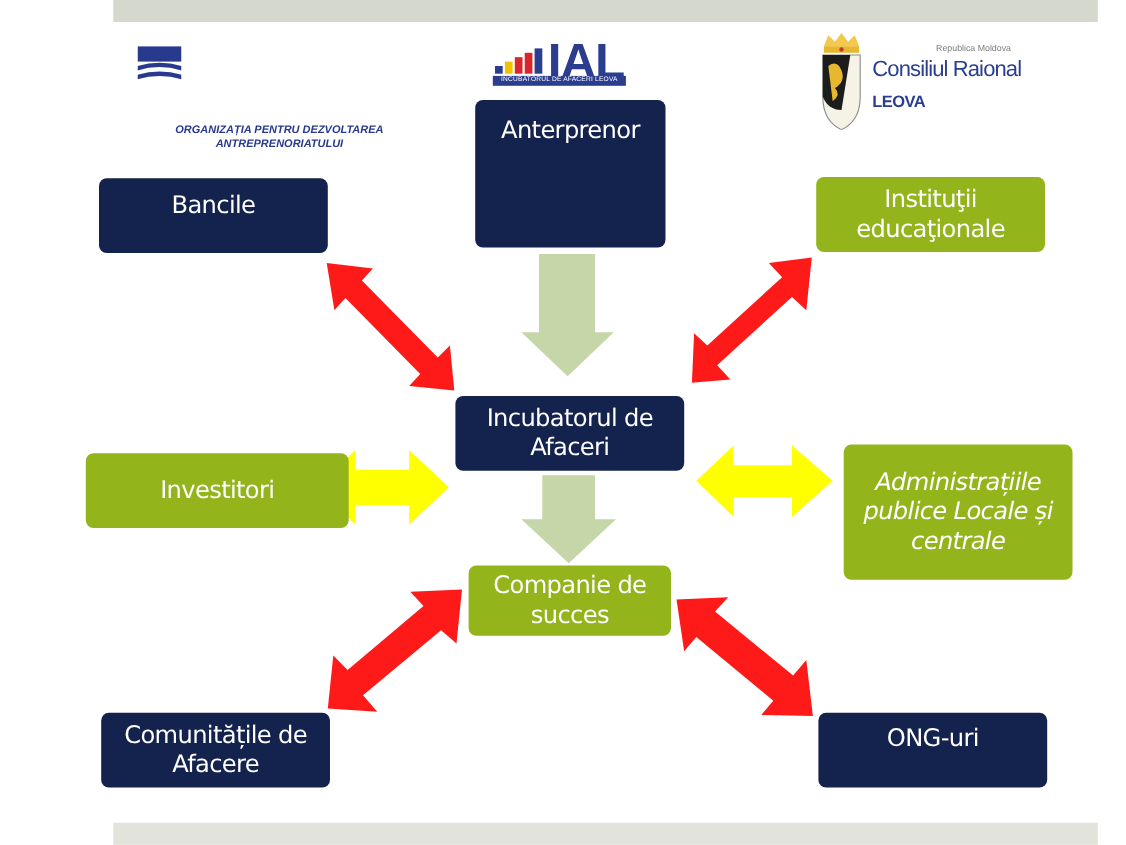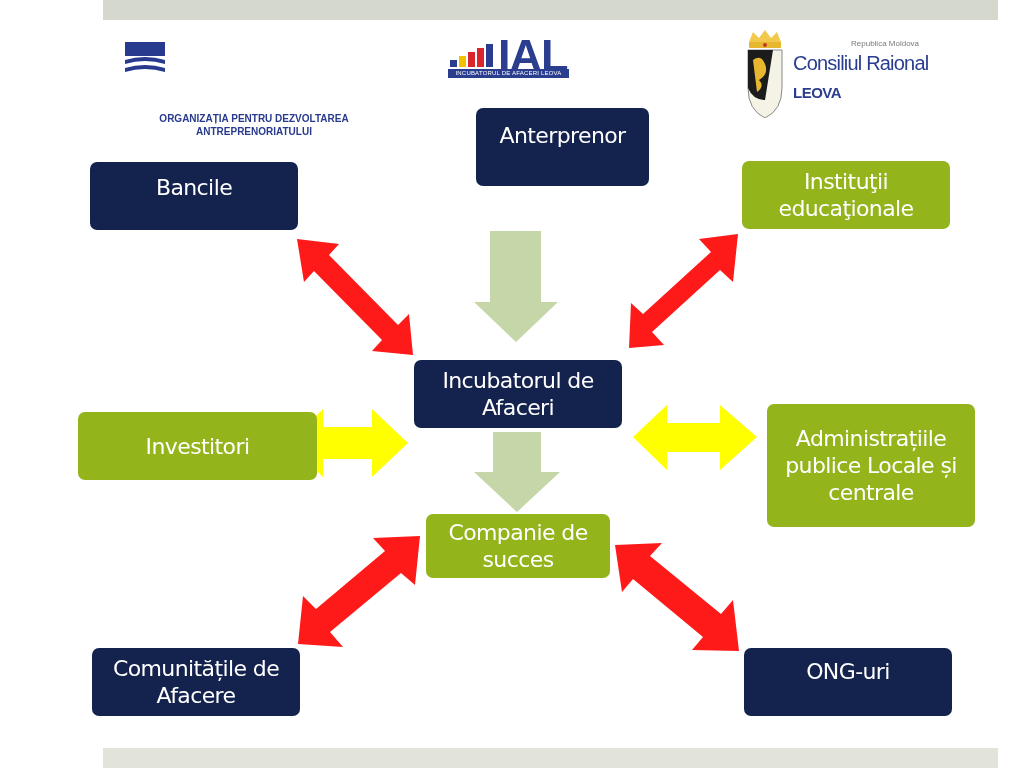--- a/index.html
+++ b/index.html
@@ -13,21 +13,21 @@
   .navy { background:#14224e; }
   .green { background:#93b41b; }
   .box.top-align { align-items:flex-start; padding-top:14px; }
   svg.arrows { position:absolute; left:0; top:0; }
   
   .oda { position:absolute; left:125px; top:40px; width:240px; height:105px; }
   .oda-mark { position:absolute; left:0; top:2px; width:40px; height:36px; }
   .oda-letters { position:absolute; left:48px; top:-8px; font-family:"Liberation Sans", sans-serif; font-weight:bold;
                  font-size:66px; color:#283a8e; letter-spacing:-1px; line-height:76px; }
   .oda-sub { position:absolute; left:18px; top:72px; width:222px; font-family:"Liberation Sans", sans-serif; font-weight:bold;
-             font-size:10px; color:#283a8e; text-align:center; line-height:13px; }
+             font-size:10px; color:#283a8e; text-align:center; line-height:13px;font-style:italic; }
   .ial { position:absolute; left:448px; top:40px; width:122px; height:42px; }
   .ial-bars { position:absolute; left:0; top:0; width:50px; height:28px; }
   .ial-letters { position:absolute; left:50px; top:-10px; font-family:"Liberation Sans", sans-serif; font-weight:bold; font-size:45px; color:#2a3d8f; letter-spacing:-1px; }
   .ial-strip { position:absolute; left:0; top:29px; width:121px; height:9px; background:#2a3d8f; color:#ffffff;
                font-family:"Liberation Sans", sans-serif; font-size:6px; line-height:9px; text-align:center; letter-spacing:0.2px; }
   .cr { position:absolute; left:745px; top:30px; width:180px; height:90px; }
   .cr-crest { position:absolute; left:0; top:0; width:40px; height:88px; }
   .cr-rep { position:absolute; left:106px; top:9px; font-family:Liberation Sans, sans-serif; font-size:8px; color:#7a7a7a; }
   .cr-title { position:absolute; left:48px; top:22px; font-family:"Liberation Sans", sans-serif; font-size:20px; color:#2a3d8f; letter-spacing:-0.8px; white-space:nowrap; }
   .cr-leova { position:absolute; left:48px; top:54px; font-family:"Liberation Sans", sans-serif; font-weight:bold; font-size:15px; color:#2a3d8f; letter-spacing:-0.5px; }
@@ -95,41 +95,41 @@
   </g>
   <g>
     <polygon fill="#ff1a1a" points="
       615,545 662,543 650,556 721,614 733,600 739,651 692,650 703,637 633,579 622,592"></polygon>
   </g>
 
   <polygon fill="#ffff00" points="289,443 323,409 323,427 372,427 372,409 408,443 372,477 372,459 323,459 323,477"></polygon>
   <polygon fill="#ffff00" points="633,437 667,405 667,423 720,423 720,405 757,437 720,470 720,452 667,452 667,470"></polygon>
 </svg>
 
-<div class="box navy top-align" style="left:432px; top:108px; width:173px; height:78px;margin-left:44px;">
+<div class="box navy top-align" style="left:432px; top:91px; width:173px; height:134px;">
   <span>Anterprenor</span>
 </div>
 
 <div class="box navy top-align" style="left:90px; top:162px; width:208px; height:68px; padding-top:12px;">
   <span>Bancile</span>
 </div>
 
 <div class="box green" style="left:742px; top:161px; width:208px; height:68px;justify-content:flex-end;">
   <span>Instituţii educaţionale</span>
 </div>
 
 <div class="box navy" style="left:414px; top:360px; width:208px; height:68px;">
   <span>Incubatorul de Afaceri</span>
 </div>
 
 <div class="box green" style="left:78px; top:412px; width:239px; height:68px;">
   <span>Investitori</span>
 </div>
 
-<div class="box green" style="left:767px; top:404px; width:208px; height:123px;">
+<div class="box green" style="left:767px; top:404px; width:208px; height:123px;font-style:italic;">
   <span>Administrațiile publice Locale și centrale</span>
 </div>
 
 <div class="box green" style="left:426px; top:514px; width:184px; height:64px;">
   <span>Companie de succes</span>
 </div>
 
 <div class="box navy" style="left:92px; top:648px; width:208px; height:68px;">
   <span>Comunitățile de Afacere</span>
 </div>

